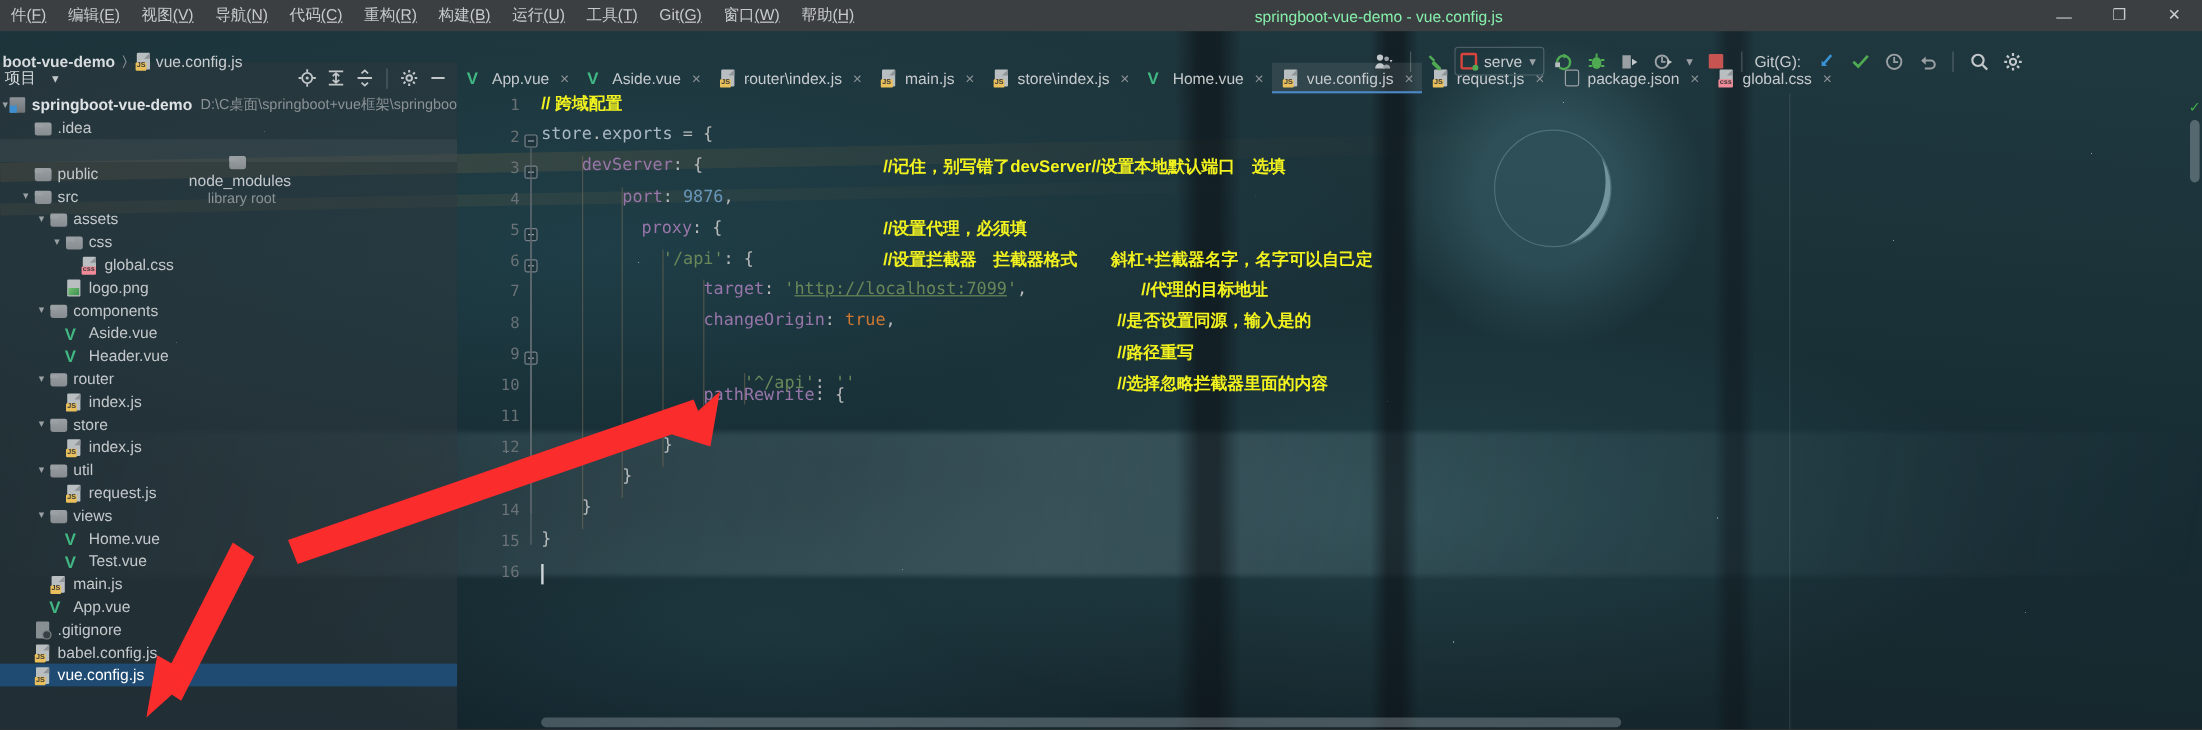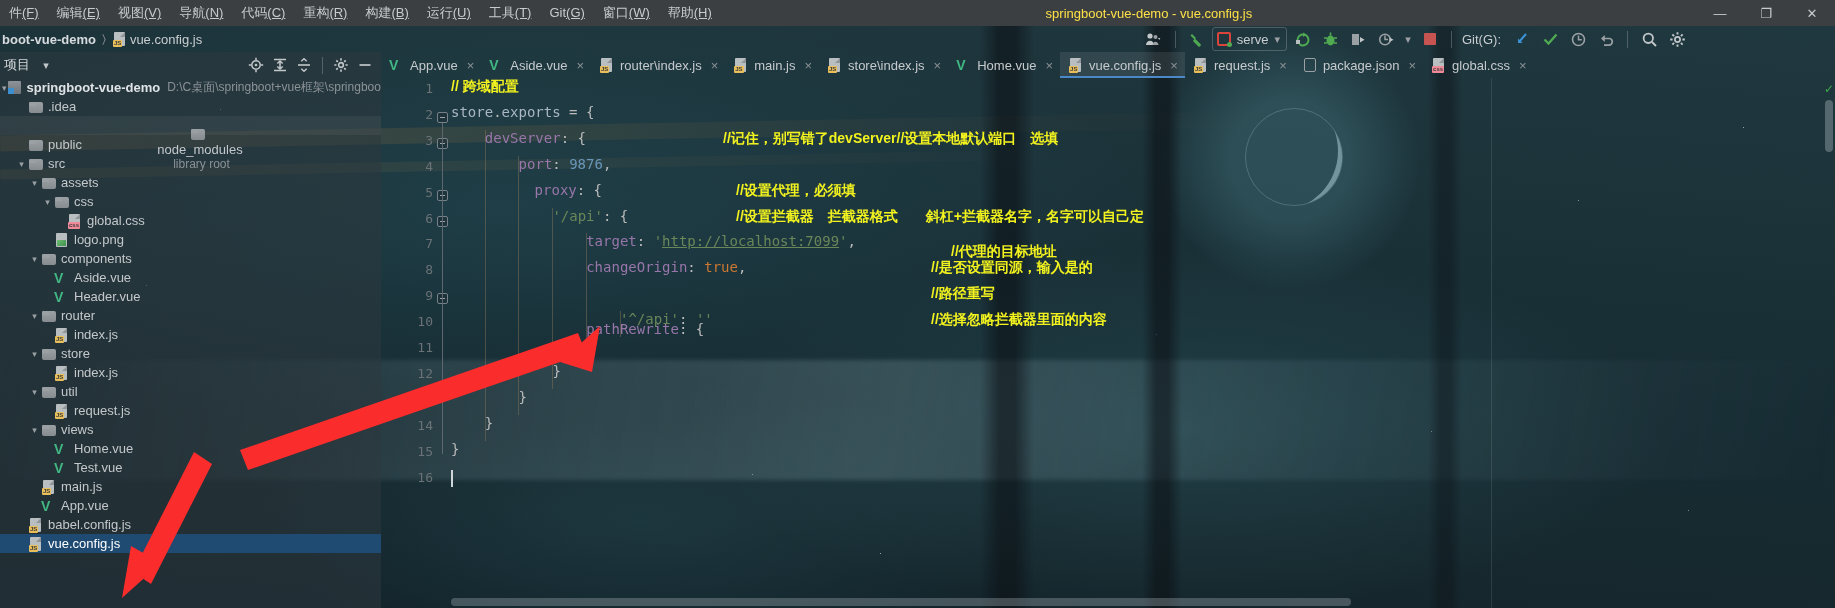--- a/index.html
+++ b/index.html
@@ -51,25 +51,25 @@
     border:1px solid rgba(190,230,240,.22);
   }
   .bg .beamA{position:absolute;left:0;top:118px;width:1835px;height:16px;background:linear-gradient(95deg,rgba(150,120,70,.30),rgba(120,100,60,.10) 45%,rgba(0,0,0,0) 70%);transform:rotate(-1.1deg);}
   .bg .beamB{position:absolute;left:0;top:152px;width:1835px;height:10px;background:linear-gradient(95deg,rgba(140,115,70,.22),rgba(0,0,0,0) 58%);transform:rotate(-1.1deg);}
   .bg .pillar{position:absolute;top:0;height:608px;background:linear-gradient(90deg,rgba(0,0,0,0),rgba(10,14,18,.55) 35%,rgba(10,14,18,.55) 65%,rgba(0,0,0,0));}
 
   
   .menubar{position:absolute;left:0;top:0;width:1835px;height:26px;background:#3c3f41;display:flex;align-items:center;z-index:40;}
   .menu-item{padding:0 9px;font-size:13px;color:#c8cbcd;line-height:26px;cursor:default;white-space:nowrap;}
   .menu-item .mn{text-decoration:underline;}
-  .win-title{flex:1;text-align:center;color:#fde047;font-size:13px;margin-left:-120px;white-space:nowrap;}
+  .win-title{flex:1;text-align:center;color:#86efac;font-size:13px;margin-left:-120px;white-space:nowrap;}
   .win-ctl{width:46px;height:26px;display:flex;align-items:center;justify-content:center;color:#c8cbcd;font-size:13px;}
 
   
-  .navbar{position:absolute;left:0;top:26px;width:1696px;height:26px;z-index:38;display:flex;}
+  .navbar{position:absolute;left:0;top:38px;width:1696px;height:26px;z-index:38;display:flex;}
   .navbar .nb-left{display:flex;align-items:center;padding-left:2px;height:26px;}
   .crumb{font-size:13px;color:#c9cdd0;display:flex;align-items:center;white-space:nowrap;}
   .crumb.bold{font-weight:bold;color:#d7dbde;}
   .crumb-sep{color:#8a8f93;padding:0 6px;font-size:12px;}
   .nb-right{margin-left:auto;display:flex;align-items:center;height:26px;padding-right:6px;gap:2px;}
   .tbtn{width:26px;height:24px;display:flex;align-items:center;justify-content:center;border-radius:3px;}
   .vsep{width:1px;height:17px;background:rgba(255,255,255,.22);margin:0 6px;}
   .runcfg{display:flex;align-items:center;gap:6px;height:22px;padding:0 6px 0 4px;border:1px solid rgba(255,255,255,.20);border-radius:3px;}
   .runcfg .nm{font-size:13px;color:#c9cdd0;}
   .gitlbl{font-size:13px;color:#c9cdd0;padding:0 6px 0 2px;}
@@ -482,20 +482,27 @@
           <span class="nd-label">main.js</span>
         </div>
         <div class="row" style="padding-left: 28px;">
           <span class="arrow blank">▾</span>
           <span class="ico"><span class="ic-vue">V</span></span>
           <span class="nd-label">App.vue</span>
         </div>
         <div class="row" style="padding-left: 15px;">
           <span class="arrow blank">▾</span>
           <span class="ico">
+            <span class="ic-git"></span>
+          </span>
+          <span class="nd-label">.gitignore</span>
+        </div>
+        <div class="row" style="padding-left: 15px;">
+          <span class="arrow blank">▾</span>
+          <span class="ico">
             <span class="ic-file"></span>
             <span class="ic-badge b-js">JS</span>
           </span>
           <span class="nd-label">babel.config.js</span>
         </div>
         <div class="row sel" style="padding-left: 15px;">
           <span class="arrow blank">▾</span>
           <span class="ico">
             <span class="ic-file"></span>
             <span class="ic-badge b-js">JS</span>
@@ -617,24 +624,24 @@
         <div class="cl" style="top: 129.5px; left: 101.4px;"><span class="k-str">'/api'</span>: {</div>
         <div class="cl" style="top: 155.4px; left: 135.2px;"><span class="k-prop">target</span>: <span class="k-str">'</span><span class="k-url">http://localhost:7099</span><span class="k-str">'</span>,</div>
         <div class="cl" style="top: 181.3px; left: 135.2px;"><span class="k-prop">changeOrigin</span>: <span class="k-kw">true</span>,</div>
         <div class="cl" style="top: 207.2px; left: 135.2px; margin-top: 36px;"><span class="k-prop">pathRewrite</span>: {</div>
         <div class="cl" style="top: 233.1px; left: 169px;"><span class="k-str">'^/api'</span>: <span class="k-str">''</span></div>
         <div class="cl" style="top: 259px; left: 135.2px;">}</div>
         <div class="cl" style="top: 284.9px; left: 101.4px;">}</div>
         <div class="cl" style="top: 310.8px; left: 67.6px;">}</div>
         <div class="cl" style="top: 336.7px; left: 33.8px;">}</div>
         <div class="cl" style="top: 362.6px; left: 0px;">}</div>
-        <div class="cl" style="top: 51.8px; left: 272px;"><span class="k-comm">//记住，别写错了devServer//设置本地默认端口　选填</span></div>
+        <div class="cl" style="top: 51.8px; left: 285px;"><span class="k-comm">//记住，别写错了devServer//设置本地默认端口　选填</span></div>
         <div class="cl" style="top: 103.6px; left: 285px;"><span class="k-comm">//设置代理，必须填</span></div>
         <div class="cl" style="top: 129.5px; left: 285px;"><span class="k-comm">//设置拦截器　拦截器格式　　斜杠+拦截器名字，名字可以自己定</span></div>
-        <div class="cl" style="top: 155.4px; left: 500px; margin-top: 10px;"><span class="k-comm">//代理的目标地址</span></div>
+        <div class="cl" style="top: 155.4px; left: 500px;"><span class="k-comm">//代理的目标地址</span></div>
         <div class="cl" style="top: 181.3px; left: 480px;"><span class="k-comm">//是否设置同源，输入是的</span></div>
         <div class="cl" style="top: 207.2px; left: 480px;"><span class="k-comm">//路径重写</span></div>
         <div class="cl" style="top: 233.1px; left: 480px;"><span class="k-comm">//选择忽略拦截器里面的内容</span></div>
         <div class="indentguide" style="left: 34px; top: 51.8px; height: 310.8px;"></div>
         <div class="indentguide" style="left: 67px; top: 77.7px; height: 259px;"></div>
         <div class="indentguide" style="left: 101px; top: 129.5px; height: 181.3px;"></div>
         <div class="indentguide" style="left: 135px; top: 155.4px; height: 129.5px;"></div>
         <div class="indentguide" style="left: 169px; top: 233.1px; height: 25.9px;"></div>
         <div class="caret" style="left: 0px; top: 391.5px;"></div>
       </div>

